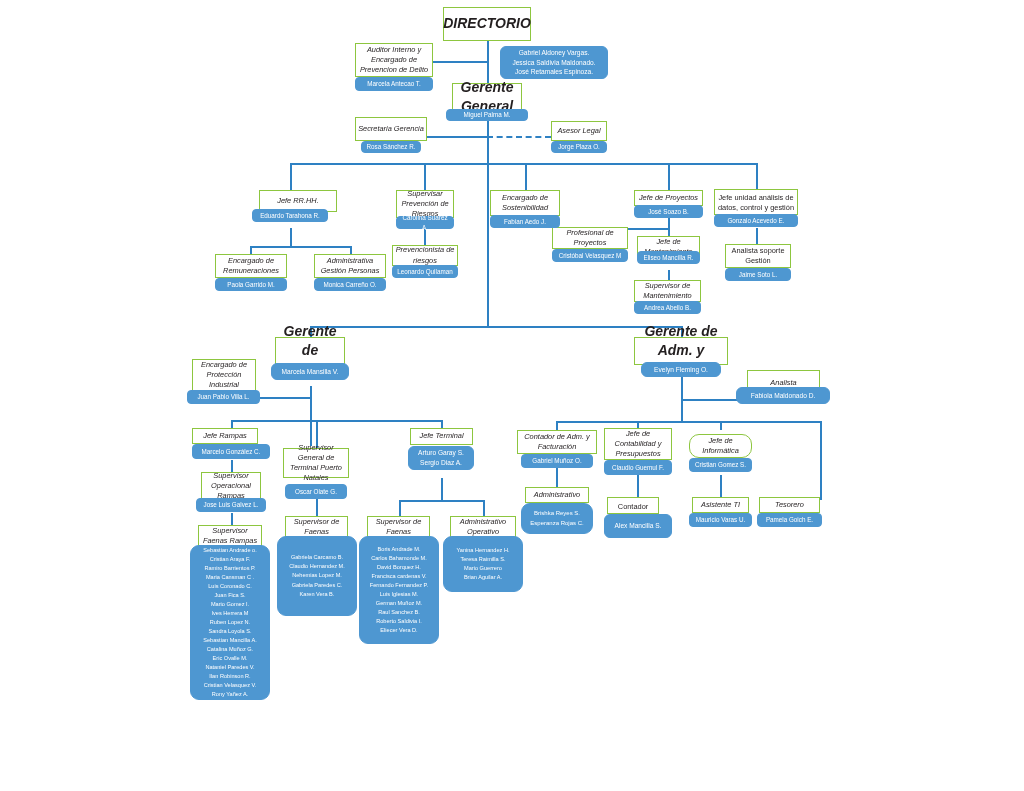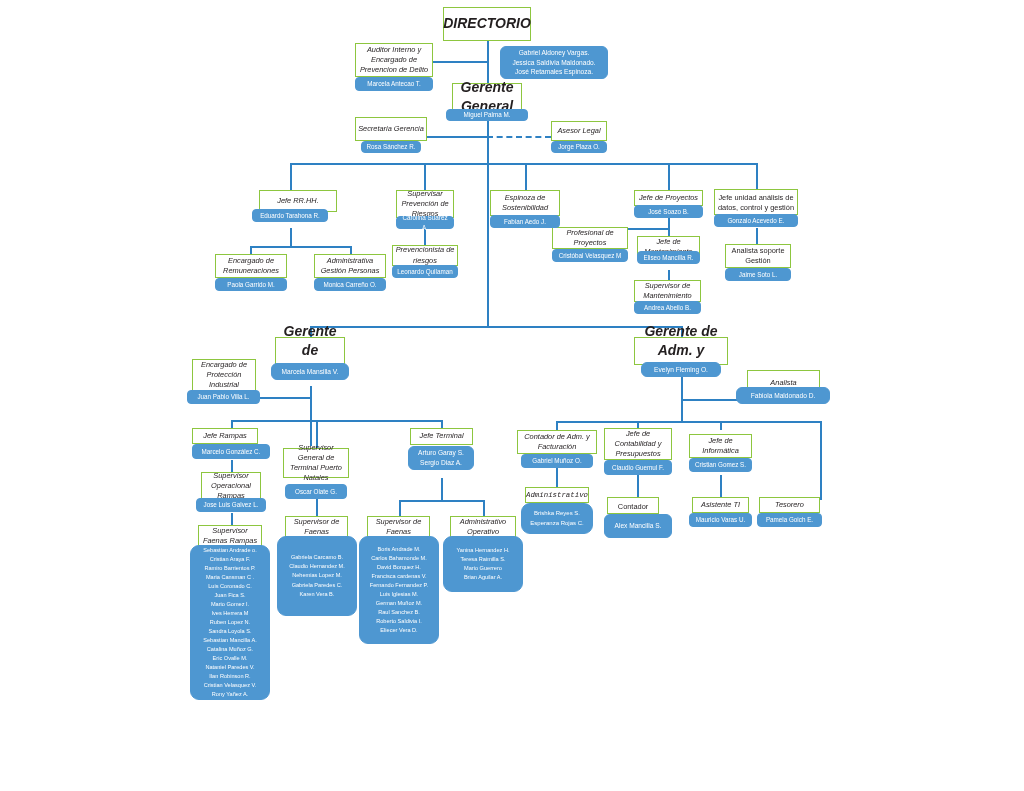--- a/index.html
+++ b/index.html
@@ -198,21 +198,21 @@
   </div>
 
   <div class="tbox" style="left:392px;top:245px;width:66px;height:21px;">
     <span>Prevencionista de riesgos</span>
   </div>
   <div class="nbox" style="left:392px;top:265px;width:66px;height:13px;">
     <span>Leonardo Quilaman</span>
   </div>
 
   <div class="tbox" style="left:490px;top:190px;width:70px;height:26px;">
-    <span>Espinoza de Sostenibilidad</span>
+    <span>Encargado de Sostenibilidad</span>
   </div>
   <div class="nbox" style="left:490px;top:215px;width:70px;height:13px;">
     <span>Fabian Aedo J.</span>
   </div>
 
   <div class="tbox" style="left:634px;top:190px;width:69px;height:16px;">
     <span>Jefe de Proyectos</span>
   </div>
   <div class="nbox" style="left:634px;top:205px;width:69px;height:13px;">
     <span>José Soazo B.</span>
@@ -370,21 +370,21 @@
     <span>Fabiola Maldonado D.</span>
   </div>
 
   <div class="tbox" style="left:517px;top:430px;width:80px;height:24px;">
     <span>Contador de Adm. y Facturación</span>
   </div>
   <div class="nbox" style="left:521px;top:454px;width:72px;height:14px;">
     <span>Gabriel Muñoz O.</span>
   </div>
 
-  <div class="tbox" style="left:525px;top:487px;width:64px;height:16px;font-family:Liberation Mono, monospace;">
+  <div class="tbox" style="left:525px;top:487px;width:64px;height:16px;">
     <span>Administrativo</span>
   </div>
   <div class="nbox list" style="left:521px;top:503px;width:72px;height:31px;white-space:pre-line;font-size:6px;">
     <span>Brishka Reyes S.
 Esperanza Rojas C.</span>
   </div>
 
   <div class="tbox" style="left:604px;top:428px;width:68px;height:32px;">
     <span>Jefe de Contabilidad y Presupuestos</span>
   </div>
@@ -392,21 +392,21 @@
     <span>Claudio Guemul F.</span>
   </div>
 
   <div class="tbox upright" style="left:607px;top:497px;width:52px;height:17px;">
     <span>Contador</span>
   </div>
   <div class="nbox lg" style="left:604px;top:514px;width:68px;height:24px;">
     <span>Alex Mancilla S.</span>
   </div>
 
-  <div class="tbox" style="left:689px;top:434px;width:63px;height:24px;">
+  <div class="tbox" style="left:689px;top:434px;width:63px;height:24px;border-radius:10px;">
     <span>Jefe de Informática</span>
   </div>
   <div class="nbox" style="left:689px;top:458px;width:63px;height:14px;">
     <span>Cristian  Gomez S.</span>
   </div>
 
   <div class="tbox" style="left:692px;top:497px;width:57px;height:16px;">
     <span>Asistente TI</span>
   </div>
   <div class="nbox" style="left:689px;top:513px;width:63px;height:14px;">

